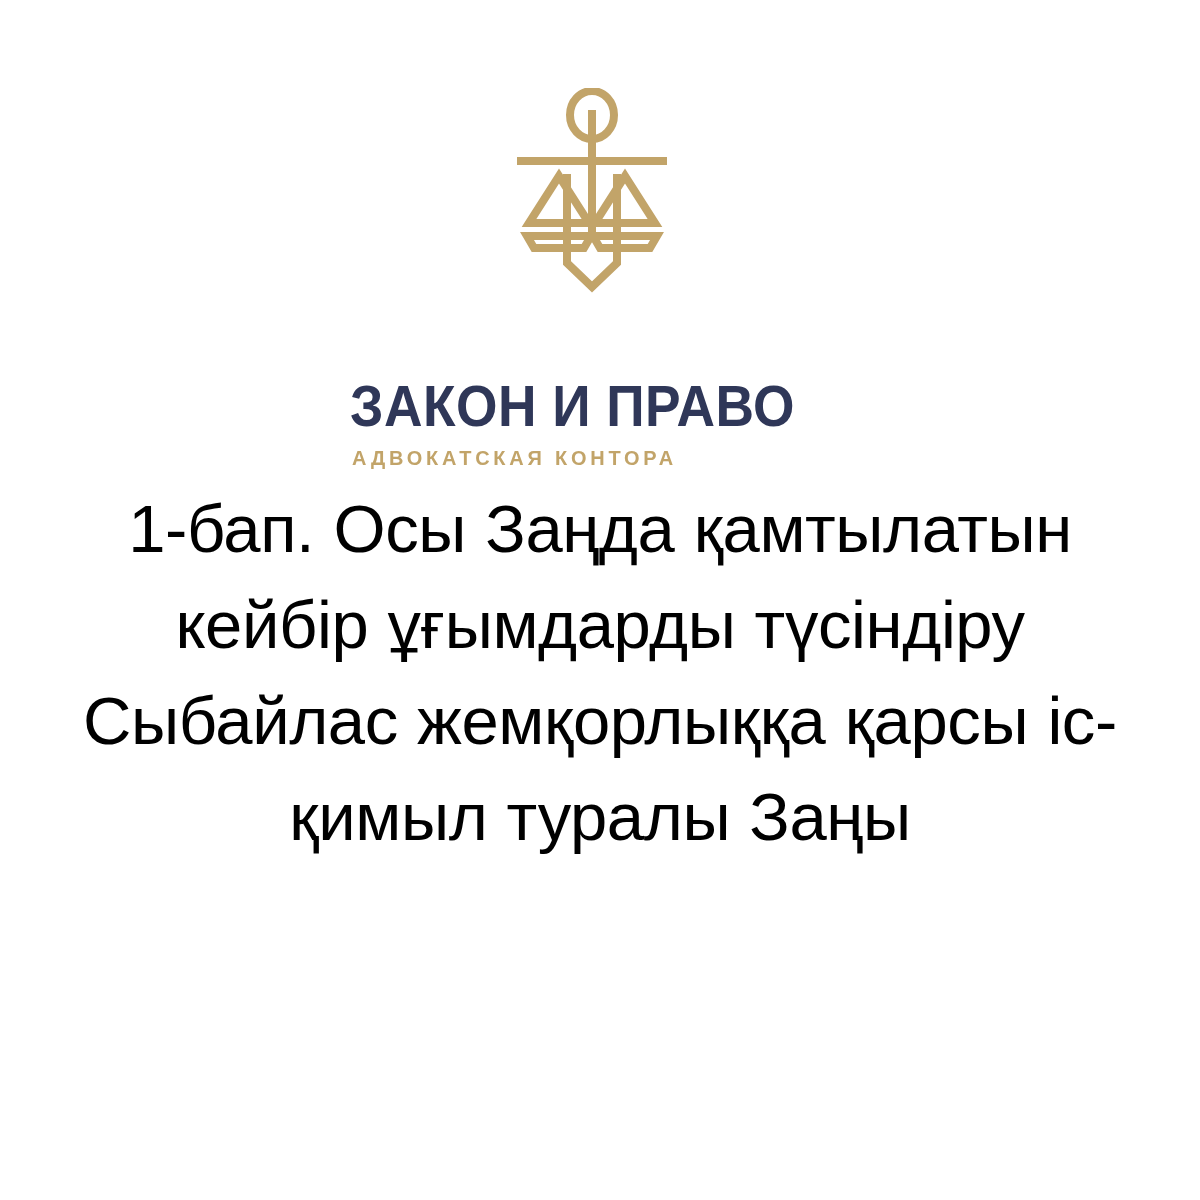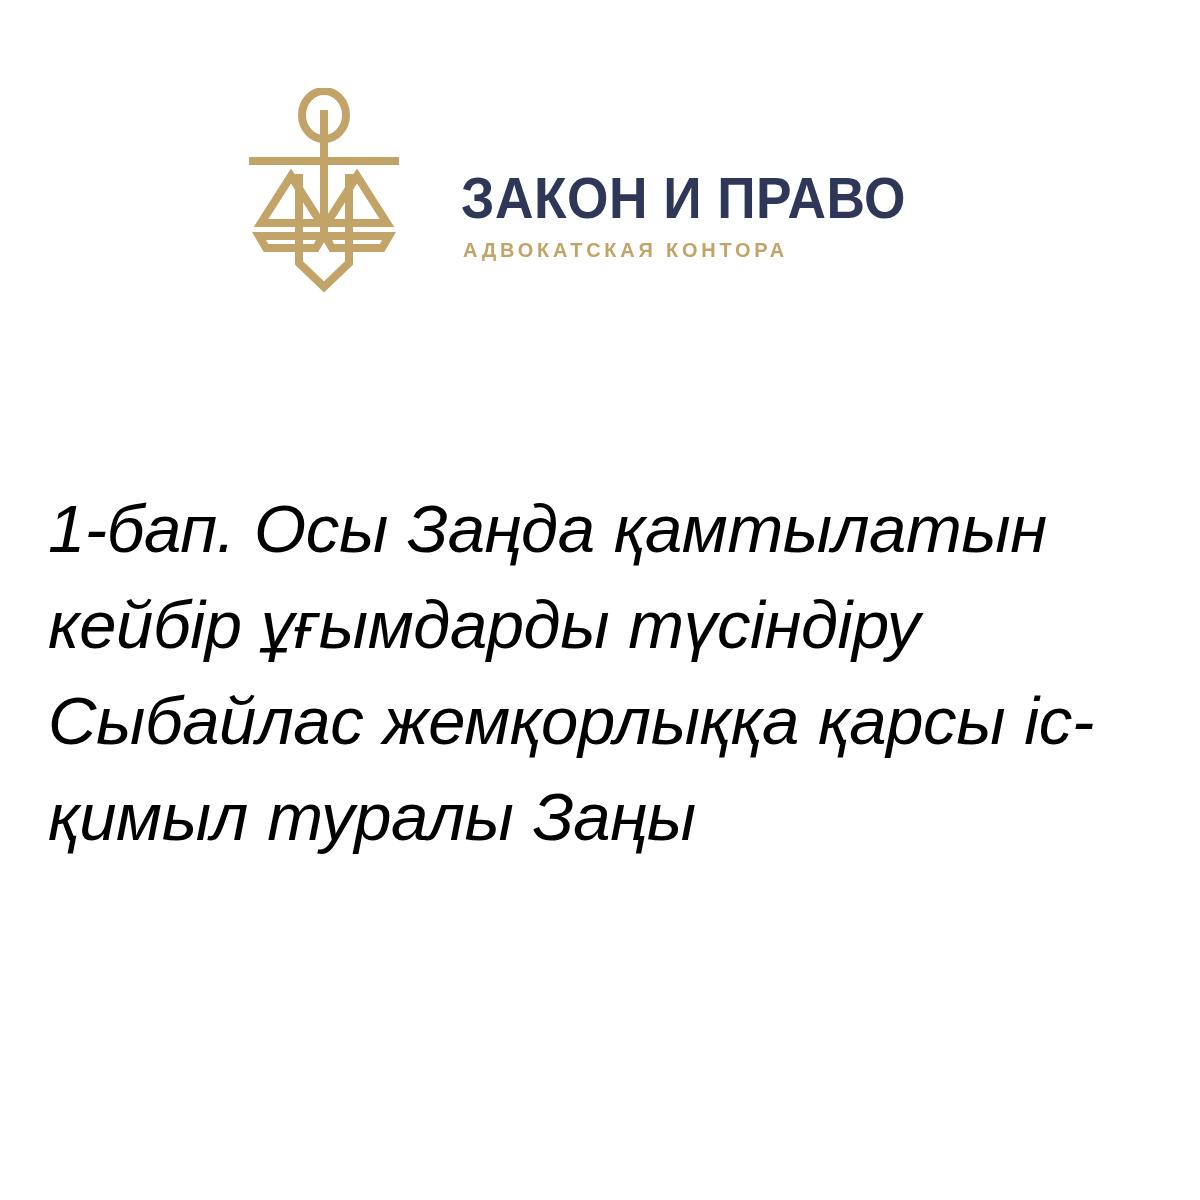--- a/index.html
+++ b/index.html
@@ -23,21 +23,22 @@
 
   
   .brand {
     position: absolute;
     left: 0;
     right: 16px;
     top: 88px;
     display: flex;
     align-items: center;
     justify-content: center;
-    gap: 52px;
+    gap: 36px;
+    flex-direction: column;
   }
 
   .brand-mark {
     width: 170px;
     height: 205px;
     flex: 0 0 auto;
     display: block;
   }
 
   .brand-words {
@@ -73,29 +74,28 @@
     transform: scaleX(0.95);
     transform-origin: left center;
   }
 
   
   .headline {
     position: absolute;
     left: 48px;
     right: 48px;
     top: 436px;
-    text-align: left;
+    text-align: center;
     color: #000000;
     font-size: 67px;
     line-height: 96px;
     font-weight: 400;
     letter-spacing: -0.4px;
     white-space: pre-line;
     word-spacing: 1px;
-    font-style: italic;
   }
 
   
   .footer {
     position: absolute;
     left: 0;
     right: 0;
     top: 1060px;
     text-align: center;
   }

